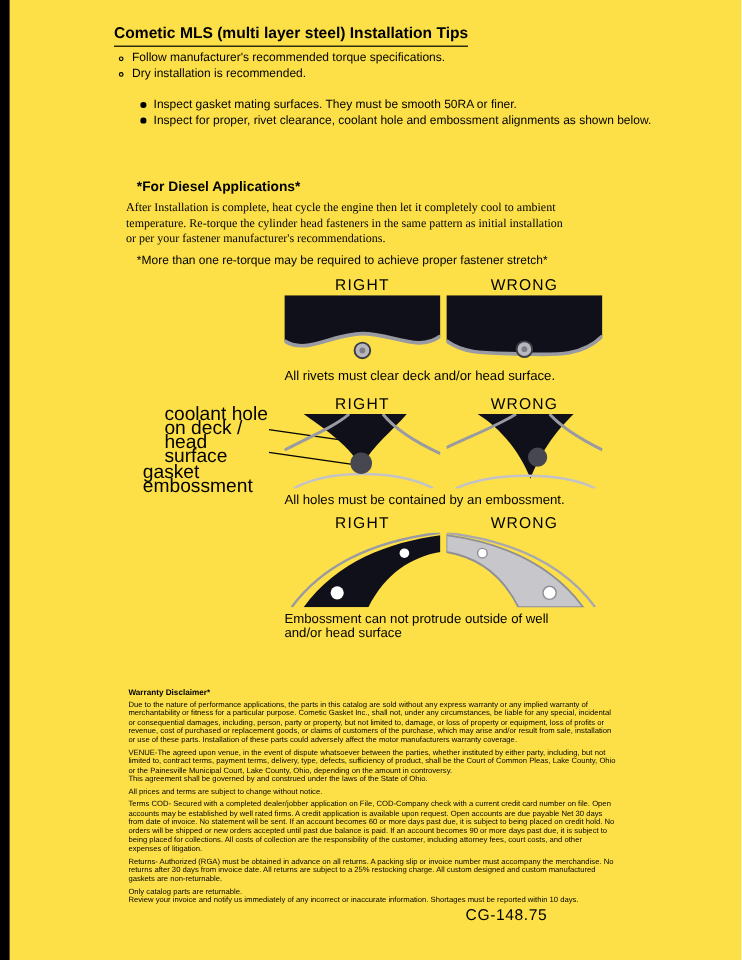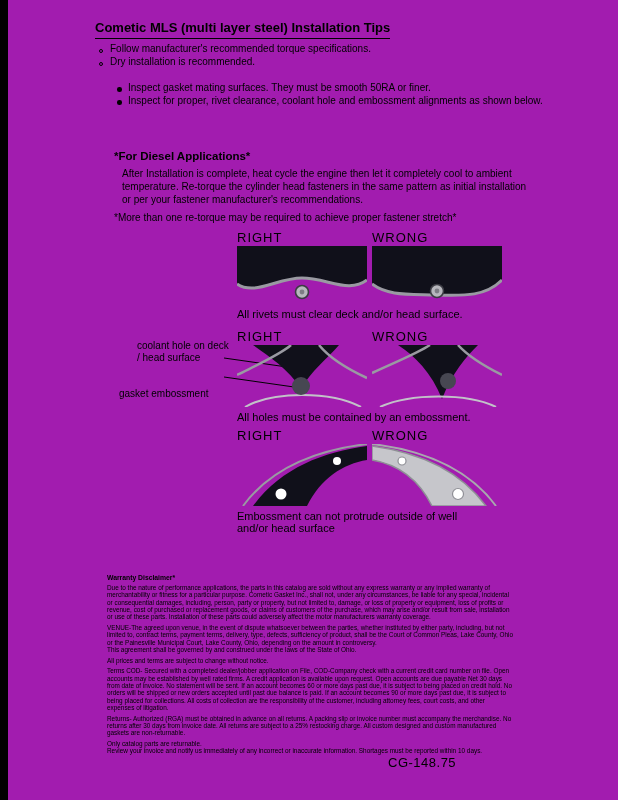--- a/index.html
+++ b/index.html
@@ -1,39 +1,39 @@
 <!DOCTYPE html>
 <html><head>
 <meta charset="utf-8">
 <style>
   * { margin:0; padding:0; box-sizing:border-box; }
   html,body { background:#ffffff; }
   .page {
-    position:relative; width:618px; height:800px; background:#a21caf;
+    position:relative; width:618px; height:800px; background:#fde047;
     font-family:"Liberation Sans", sans-serif; color:#000; overflow:hidden;
   }
   .abs { position:absolute; }
   .scan-edge { left:0; top:0; width:8px; height:800px; background:#000; }
 
   .title {
     left:95px; top:20px; font-size:13px; font-weight:bold;
     border-bottom:1.5px solid #000; padding-bottom:3px; white-space:nowrap;
   }
 
-  .bullet-row { display:flex; align-items:center; font-size:10px; line-height:13px; }
+  .bullet-row { display:flex; align-items:flex-start; font-size:10px; line-height:13px; }
   .marker-col { width:11px; flex:0 0 11px; display:flex; justify-content:flex-start; }
   .circle-marker { width:4px; height:4px; border:1px solid #000; border-radius:50%; margin-top:4.5px; }
   .dot-marker { width:4.5px; height:4.5px; background:#000; border-radius:50%; margin-top:4px; }
 
   .body-text { font-size:10px; line-height:13px; white-space:pre-line; }
   .bold { font-weight:bold;margin-top:34px; }
 
-  .fig-label { width:130px; font-size:13px; letter-spacing:1px; }
+  .fig-label { width:130px; text-align:center; font-size:13px; letter-spacing:1px; }
   .caption { font-size:11px; white-space:pre-line; }
-  .callout { font-size:10px; line-height:11.5px; }
+  .callout { font-size:16px; line-height:11.5px; }
   .callout-lines { pointer-events:none; }
 
   .disc { left:107px; top:584px; width:406px; }
   .disc p { font-size:6.4px; line-height:7.3px; margin:0 0 3.5px 0; white-space:pre-line; }
   .disc-heading { left:107px; top:574px; font-size:6.8px; font-weight:bold; }
 
   .footer-code { left:388px; top:755px; font-size:13px; letter-spacing:0.5px; }
 </style>
 </head>
 <body>
@@ -67,21 +67,21 @@
     </div>
     <div class="bullet-row">
       <span class="marker-col">
           <span class="dot-marker"></span>
         </span>
       <span>Inspect for proper, rivet clearance, coolant hole and embossment alignments as shown below.</span>
     </div>
   </div>
 
   <div class="abs bold" style="left:114px; top:116px; font-size:11.5px;">*For Diesel Applications*</div>
-  <div class="abs body-text" style="left:122px; top:167px; width:480px;">After Installation is complete, heat cycle the engine then let it completely cool to ambient
+  <div class="abs body-text" style="left:105px; top:167px; width:480px;font-family:Liberation Serif, serif;">After Installation is complete, heat cycle the engine then let it completely cool to ambient
 temperature. Re-torque the cylinder head fasteners in the same pattern as initial installation
 or per your fastener manufacturer's recommendations.</div>
   <div class="abs body-text" style="left:114px; top:211px; width:480px;">*More than one re-torque may be required to achieve proper fastener stretch*</div>
 
   <div class="abs fig-label" style="left:237px; top:230px;">RIGHT</div>
   <div class="abs fig-label" style="left:372px; top:230px;">WRONG</div>
 
   <div class="abs" style="left:237px; top:246px;">
     <svg viewBox="0 0 130 58" width="130" height="58">
       <path d="M0,0 H130 V34 C112,48 90,32 65,32 C40,32 18,50 0,38 Z" fill="#10101a"></path>

